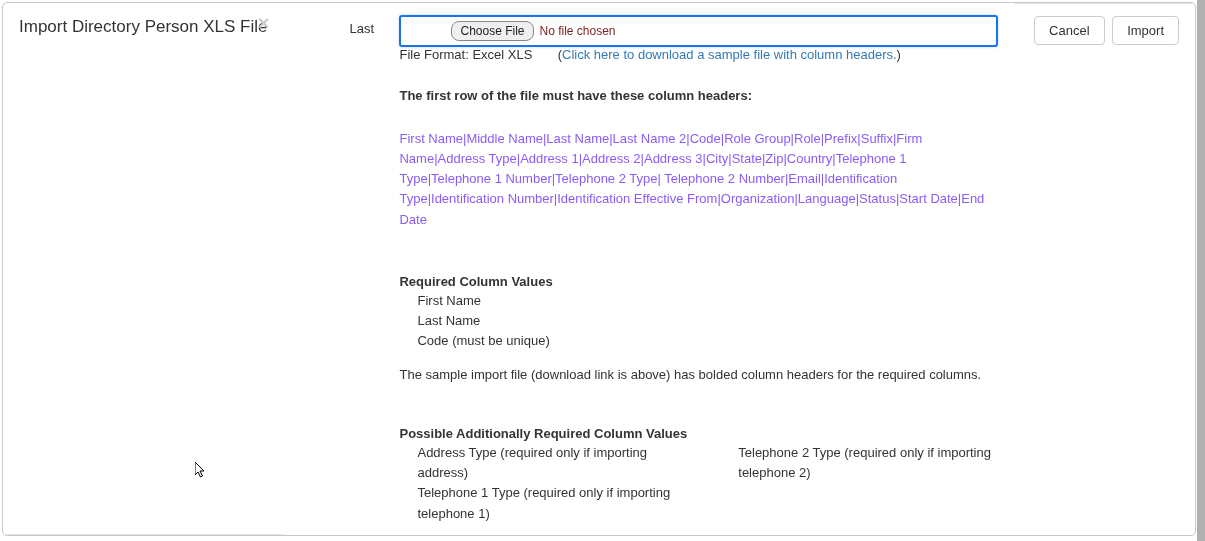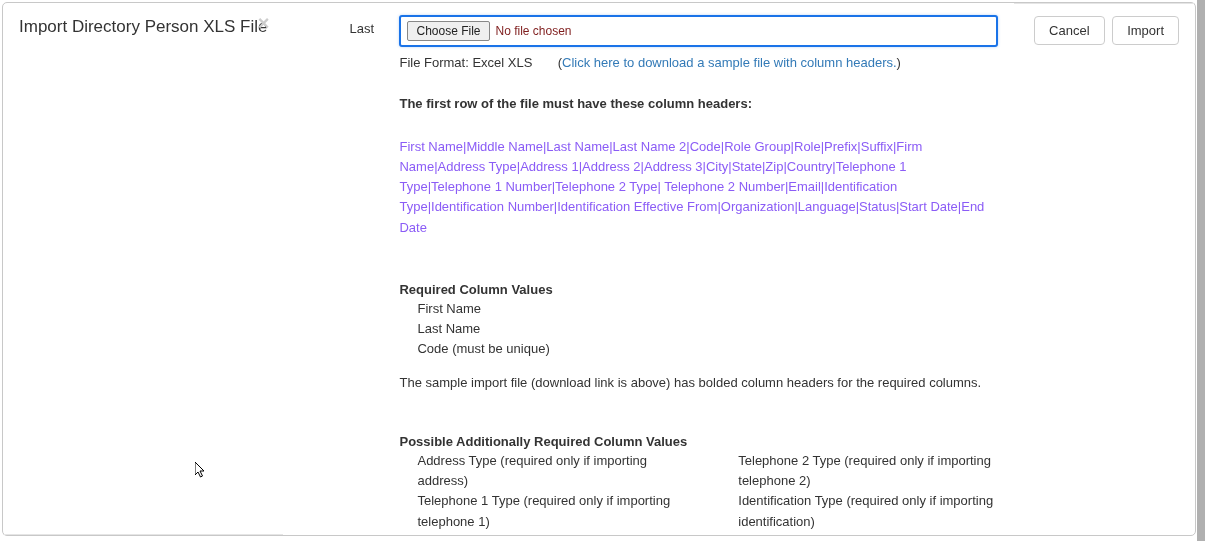--- a/index.html
+++ b/index.html
@@ -76,34 +76,34 @@
       padding: 4px 6px;
       display: flex;
       align-items: center;
       width: 100%;
       background: #fff;
       box-shadow: 0 0 3px rgba(26,115,232,0.3);
     }
     .choose-file-btn {
       background: #efefef;
       border: 1px solid #888;
-      border-radius: 2px;
+      border-radius: 8px;
       padding: 2px 8px;
       font-size: 12px;
       cursor: pointer;
       color: #222;
       font-family: Arial, Helvetica, sans-serif;
+      margin-left: 44px;
     }
     .file-status {
       margin-left: 6px;
       color: #7f1d1d;
       font-size: 12px;
     }
     .format-line {
-      margin-top: 8px;
       color: #333;
       font-size: 13px;
     }
     .link {
       color: #337ab7;
       text-decoration: none;
       cursor: pointer;
     }
     .section-bold {
       margin-top: 26px;
@@ -217,21 +217,20 @@
         <div class="note-line">The sample import file (download link is above) has bolded column headers for the required columns.</div>
 
         <div class="subhead">Possible Additionally Required Column Values</div>
         <div class="two-col">
           <div class="col">
             <div class="item">Address Type (required only if importing address)</div>
             <div class="item">Telephone 1 Type (required only if importing telephone 1)</div>
           </div>
           <div class="col">
             <div class="item">Telephone 2 Type (required only if importing telephone 2)</div>
-            <div class="item">Identification Type (required only if importing identification)</div>
           </div>
         </div>
 
       </div>
     </div>
 
   </div>
 
   <div class="modal-footer">
     <button class="btn">Cancel</button>

